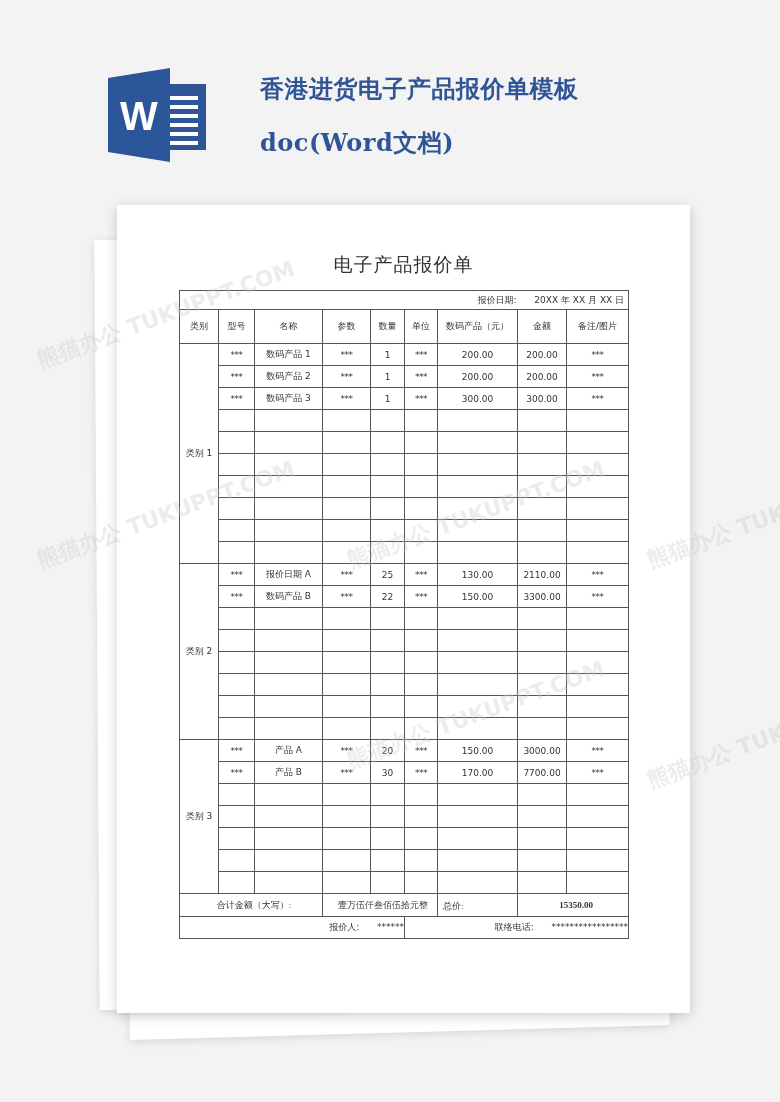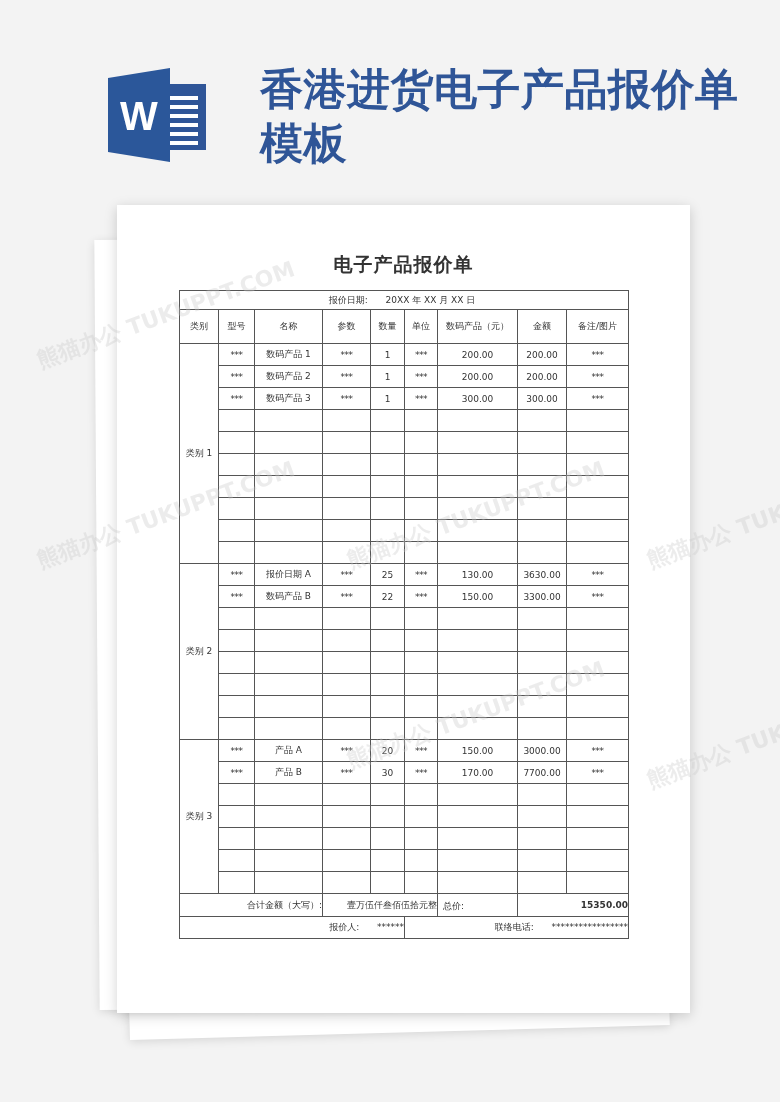--- a/index.html
+++ b/index.html
@@ -10,21 +10,21 @@
     font-family: "DejaVu Sans", "Liberation Sans", sans-serif;
     color: #333;
   }
   
   .word-icon {
     position: absolute; left: 108px; top: 68px; width: 100px; height: 94px;
   }
   .doc-title {
     position: absolute; left: 260px; top: 62px; width: 480px;
     font-family: "DejaVu Serif", "Liberation Serif", serif;
-    font-weight: bold; color: #2f5597; font-size: 43px; line-height: 54px;
+    font-weight: bold; color: #2f5597; font-size: 24px; line-height: 54px;
     letter-spacing: 0.5px;
   }
   
   .sheet {
     position: absolute; background: #fff;
     box-shadow: 0 2px 10px rgba(0,0,0,0.12);
   }
   .sheet-back2 {
     left: 130px; top: 260px; width: 540px; height: 780px;
     transform: rotate(-1.6deg); transform-origin: left bottom;
@@ -34,38 +34,37 @@
     transform: rotate(-0.4deg);
   }
   .sheet-front {
     left: 117px; top: 205px; width: 573px; height: 808px;
     box-shadow: 0 3px 12px rgba(0,0,0,0.18);
   }
   .form-title {
     position: absolute; left: 117px; top: 252px; width: 573px; text-align: center;
     font-size: 19px; color: #333; letter-spacing: 1px;
     font-family: "DejaVu Sans", sans-serif;
-    font-weight: bold;
   }
   
   .quote-table {
     position: absolute; left: 179px; top: 290px; width: 449px;
     border-collapse: collapse; table-layout: fixed;
     font-size: 9px; color: #333;
     border: 1.5px solid #555;
   }
   .quote-table td {
     border: 1px solid #555; text-align: center; vertical-align: middle;
     padding: 0; height: 22px; white-space: nowrap; overflow: hidden;
   }
-  .quote-table .date-row td { height: 19px; padding-right: 4px; }
+  .quote-table .date-row td { height: 19px; text-align: right; padding-right: 4px; }
   .quote-table .head-row td { height: 34px; }
   .quote-table td.cat { vertical-align: middle; }
   .stars { font-size: 9px; letter-spacing: -0.5px; }
-  .quote-table .total-row td { height: 23px; text-align: right; padding-left: 6px; }
+  .quote-table .total-row td { height: 23px; text-align: center; padding-left: 6px; font-family: Liberation Serif, serif; }
   .quote-table .rep-row td { height: 22px; text-align: right; padding-left: 6px; }
   .bold { font-weight: bold; margin-left: 20px; }
   .lbl-gap { display: inline-block; width: 12px; }
   
   .wm {
     position: absolute; color: rgba(200,200,200,0.35); font-size: 22px; font-weight: bold;
     transform: rotate(-20deg); white-space: nowrap; pointer-events: none;
     font-family: "DejaVu Sans", sans-serif;
   }
 </style>
@@ -82,20 +81,21 @@
       <rect x="52" y="55" width="38" height="4"></rect>
       <rect x="52" y="64" width="38" height="4"></rect>
       <rect x="52" y="73" width="38" height="4"></rect>
     </g>
     <polygon points="0,10 62,0 62,94 0,84" fill="#2b579a"></polygon>
     <text x="31" y="62" font-family="Liberation Sans, sans-serif" font-weight="bold" font-size="40" fill="#ffffff" text-anchor="middle">W</text>
   </svg>
 </div>
 <div class="doc-title">
   <div>香港进货电子产品报价单模板</div>
+  <div>doc(Word文档)</div>
 </div>
 
 <div class="sheet sheet-back2"></div>
 <div class="sheet sheet-back1"></div>
 <div class="sheet sheet-front"></div>
 
 <div class="form-title">电子产品报价单</div>
 
 <table class="quote-table">
   <colgroup>
@@ -230,21 +230,21 @@
         <td></td>
       </tr>
       <tr>
         <td rowspan="8" class="cat">类别 2</td>
         <td class="stars">***</td>
         <td>报价日期 A</td>
         <td class="stars">***</td>
         <td>25</td>
         <td class="stars">***</td>
         <td>130.00</td>
-        <td>3630.00</td>
+        <td>2110.00</td>
         <td class="stars">***</td>
       </tr>
       <tr>
         <td class="stars">***</td>
         <td>数码产品 B</td>
         <td class="stars">***</td>
         <td>22</td>
         <td class="stars">***</td>
         <td>150.00</td>
         <td>3300.00</td>

